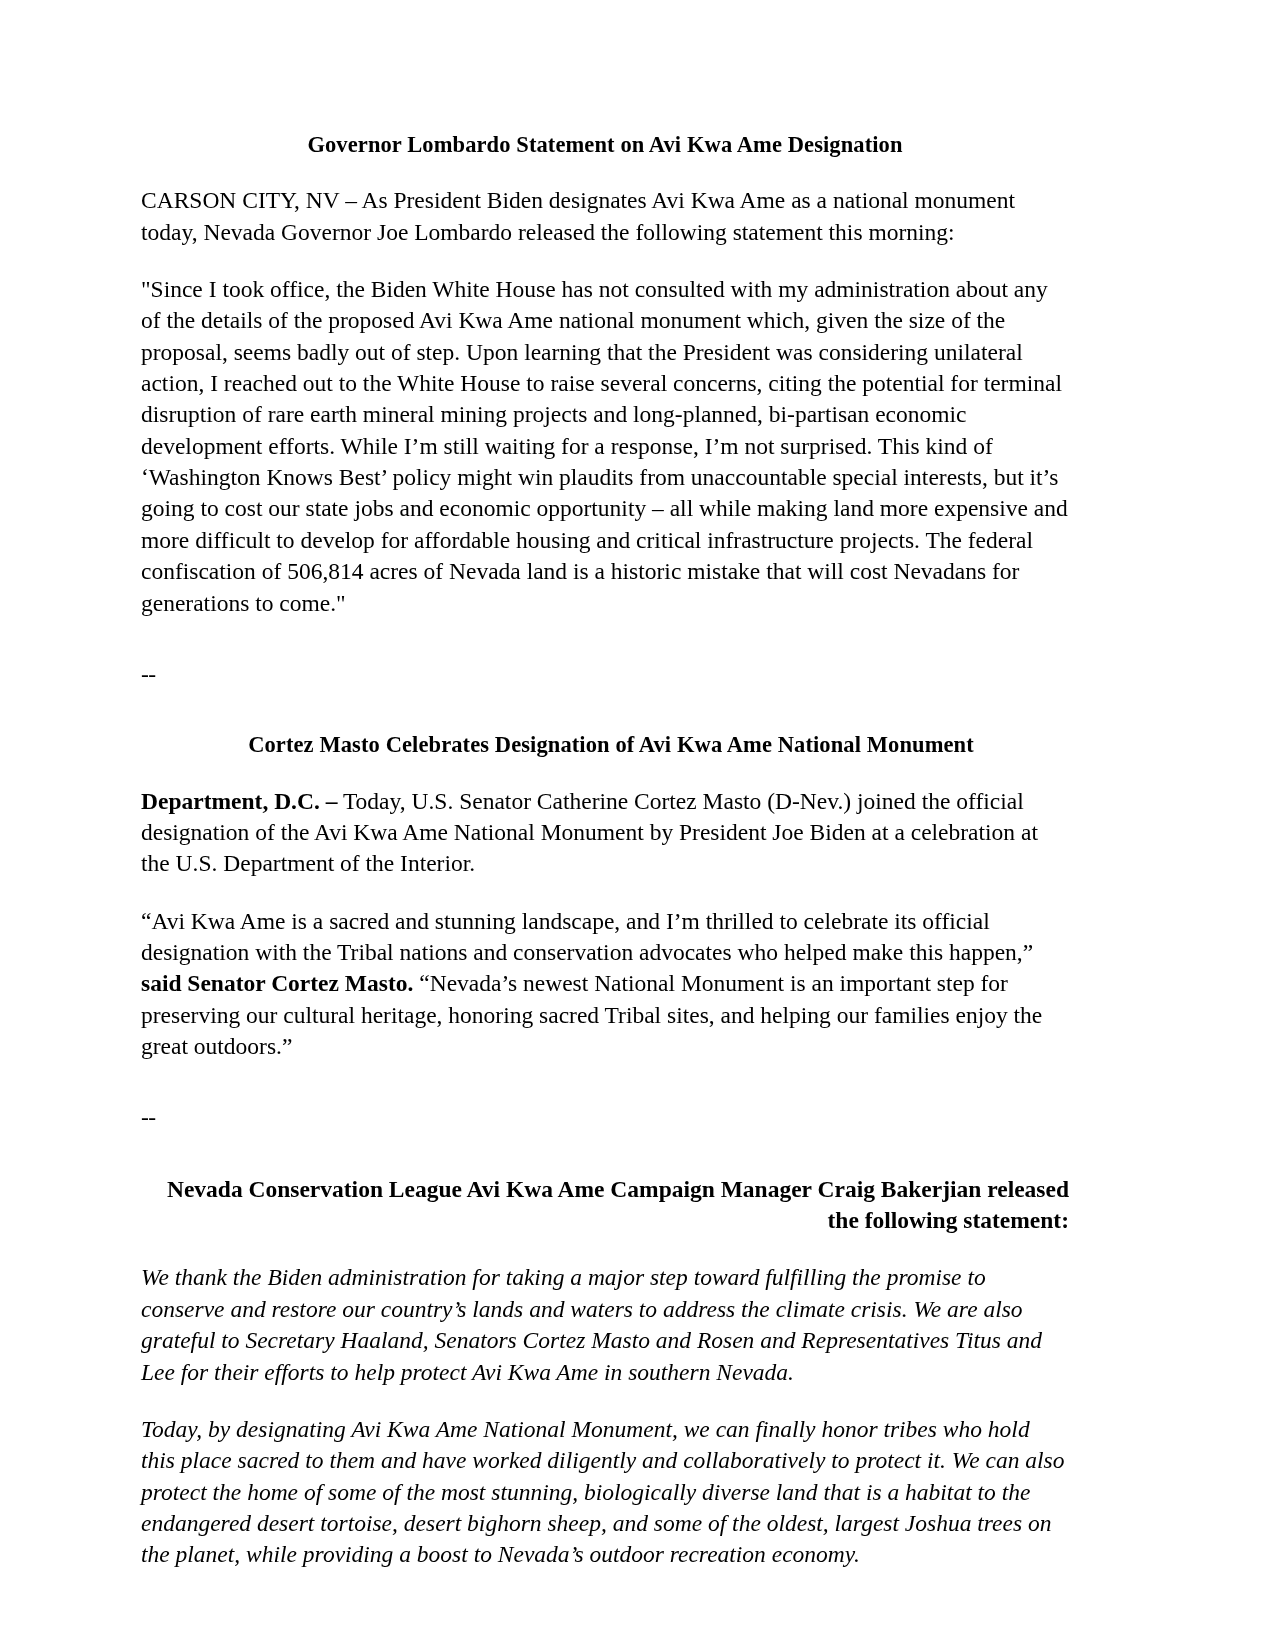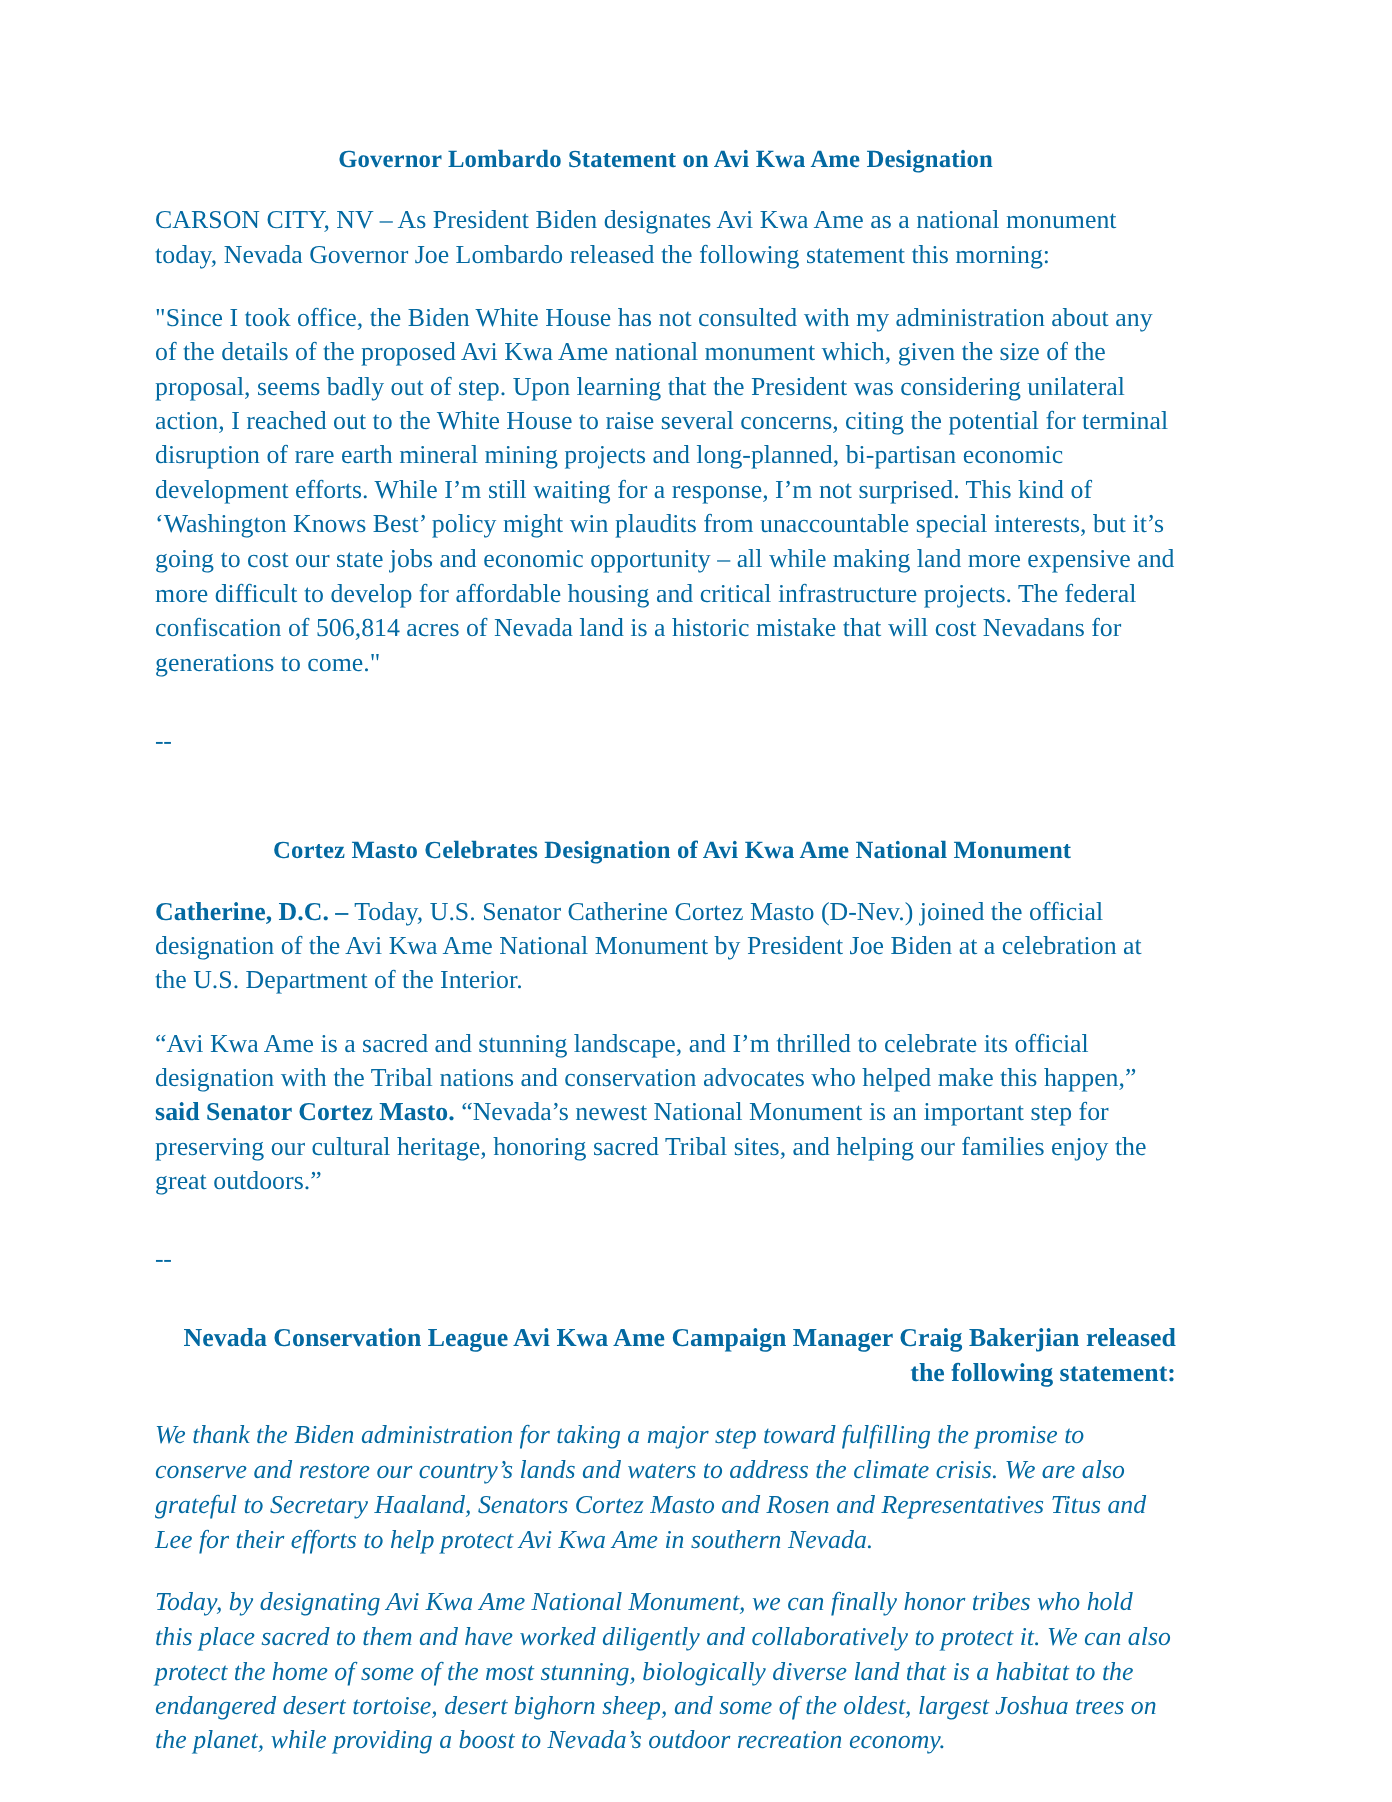--- a/index.html
+++ b/index.html
@@ -9,40 +9,39 @@
   }
   .page {
     width: 1265px;
     height: 1638px;
     background: #ffffff;
     margin: 0 auto;
     position: relative;
     box-sizing: border-box;
     padding: 130px 196px 0 141px;
     font-family: "Liberation Serif", "DejaVu Serif", serif;
-    color: #0369a1;
+    color: #000000;
     overflow: hidden;
   }
   .doc-body {
     font-size: 23.5px;
     line-height: 1.335;
     text-align: left;
   }
   h1.section-title {
     font-size: 22.5px;
     font-weight: bold;
     text-align: center;
     margin: 0 0 26px 0;
     padding: 0;
     line-height: 1.3;
     letter-spacing: 0.1px;
   }
   h1.section-title.indent-left {
     padding-left: 12px;
-    margin-top: 28px;
   }
   h2.lead-heading {
     font-size: 23.5px;
     font-weight: bold;
     text-align: right;
     margin: 0 0 26px 0;
     padding: 0;
     line-height: 1.335;
   }
   p.para {
@@ -76,21 +75,21 @@
     <p class="para">"Since I took office, the Biden White House has not consulted with my administration about any of the details of the proposed Avi Kwa Ame national monument which, given the size of the proposal, seems badly out of step. Upon learning that the President was considering unilateral action, I reached out to the White House to raise several concerns, citing the potential for terminal disruption of rare earth mineral mining projects and long-planned, bi-partisan economic development efforts. While I’m still waiting for a response, I’m not surprised. This kind of ‘Washington Knows Best’ policy might win plaudits from unaccountable special interests, but it’s going to cost our state jobs and economic opportunity – all while making land more expensive and more difficult to develop for affordable housing and critical infrastructure projects. The federal confiscation of 506,814 acres of Nevada land is a historic mistake that will cost Nevadans for generations to come."</p>
 
     <div class="spacer-sm"></div>
 
     <p class="sep">--</p>
 
     <div class="spacer-sm"></div>
 
     <h1 class="section-title indent-left">Cortez Masto Celebrates Designation of Avi Kwa Ame National Monument</h1>
 
-    <p class="para"><b>Catherine, D.C. –</b><span> Today, U.S. Senator Catherine Cortez Masto (D-Nev.) joined the official designation of the Avi Kwa Ame National Monument by President Joe Biden at a celebration at the U.S. Department of the Interior.</span></p>
+    <p class="para"><b>Department, D.C. –</b><span> Today, U.S. Senator Catherine Cortez Masto (D-Nev.) joined the official designation of the Avi Kwa Ame National Monument by President Joe Biden at a celebration at the U.S. Department of the Interior.</span></p>
 
     <p class="para"><span>“Avi Kwa Ame is a sacred and stunning landscape, and I’m thrilled to celebrate its official designation with the Tribal nations and conservation advocates who helped make this happen,” </span><b>said Senator Cortez Masto.</b><span> “Nevada’s newest National Monument is an important step for preserving our cultural heritage, honoring sacred Tribal sites, and helping our families enjoy the great outdoors.”</span></p>
 
     <div class="spacer-sm"></div>
 
     <p class="sep">--</p>
 
     <div class="spacer-sm"></div>
 
     <h2 class="lead-heading">Nevada Conservation League Avi Kwa Ame Campaign Manager Craig Bakerjian released the following statement:</h2>

